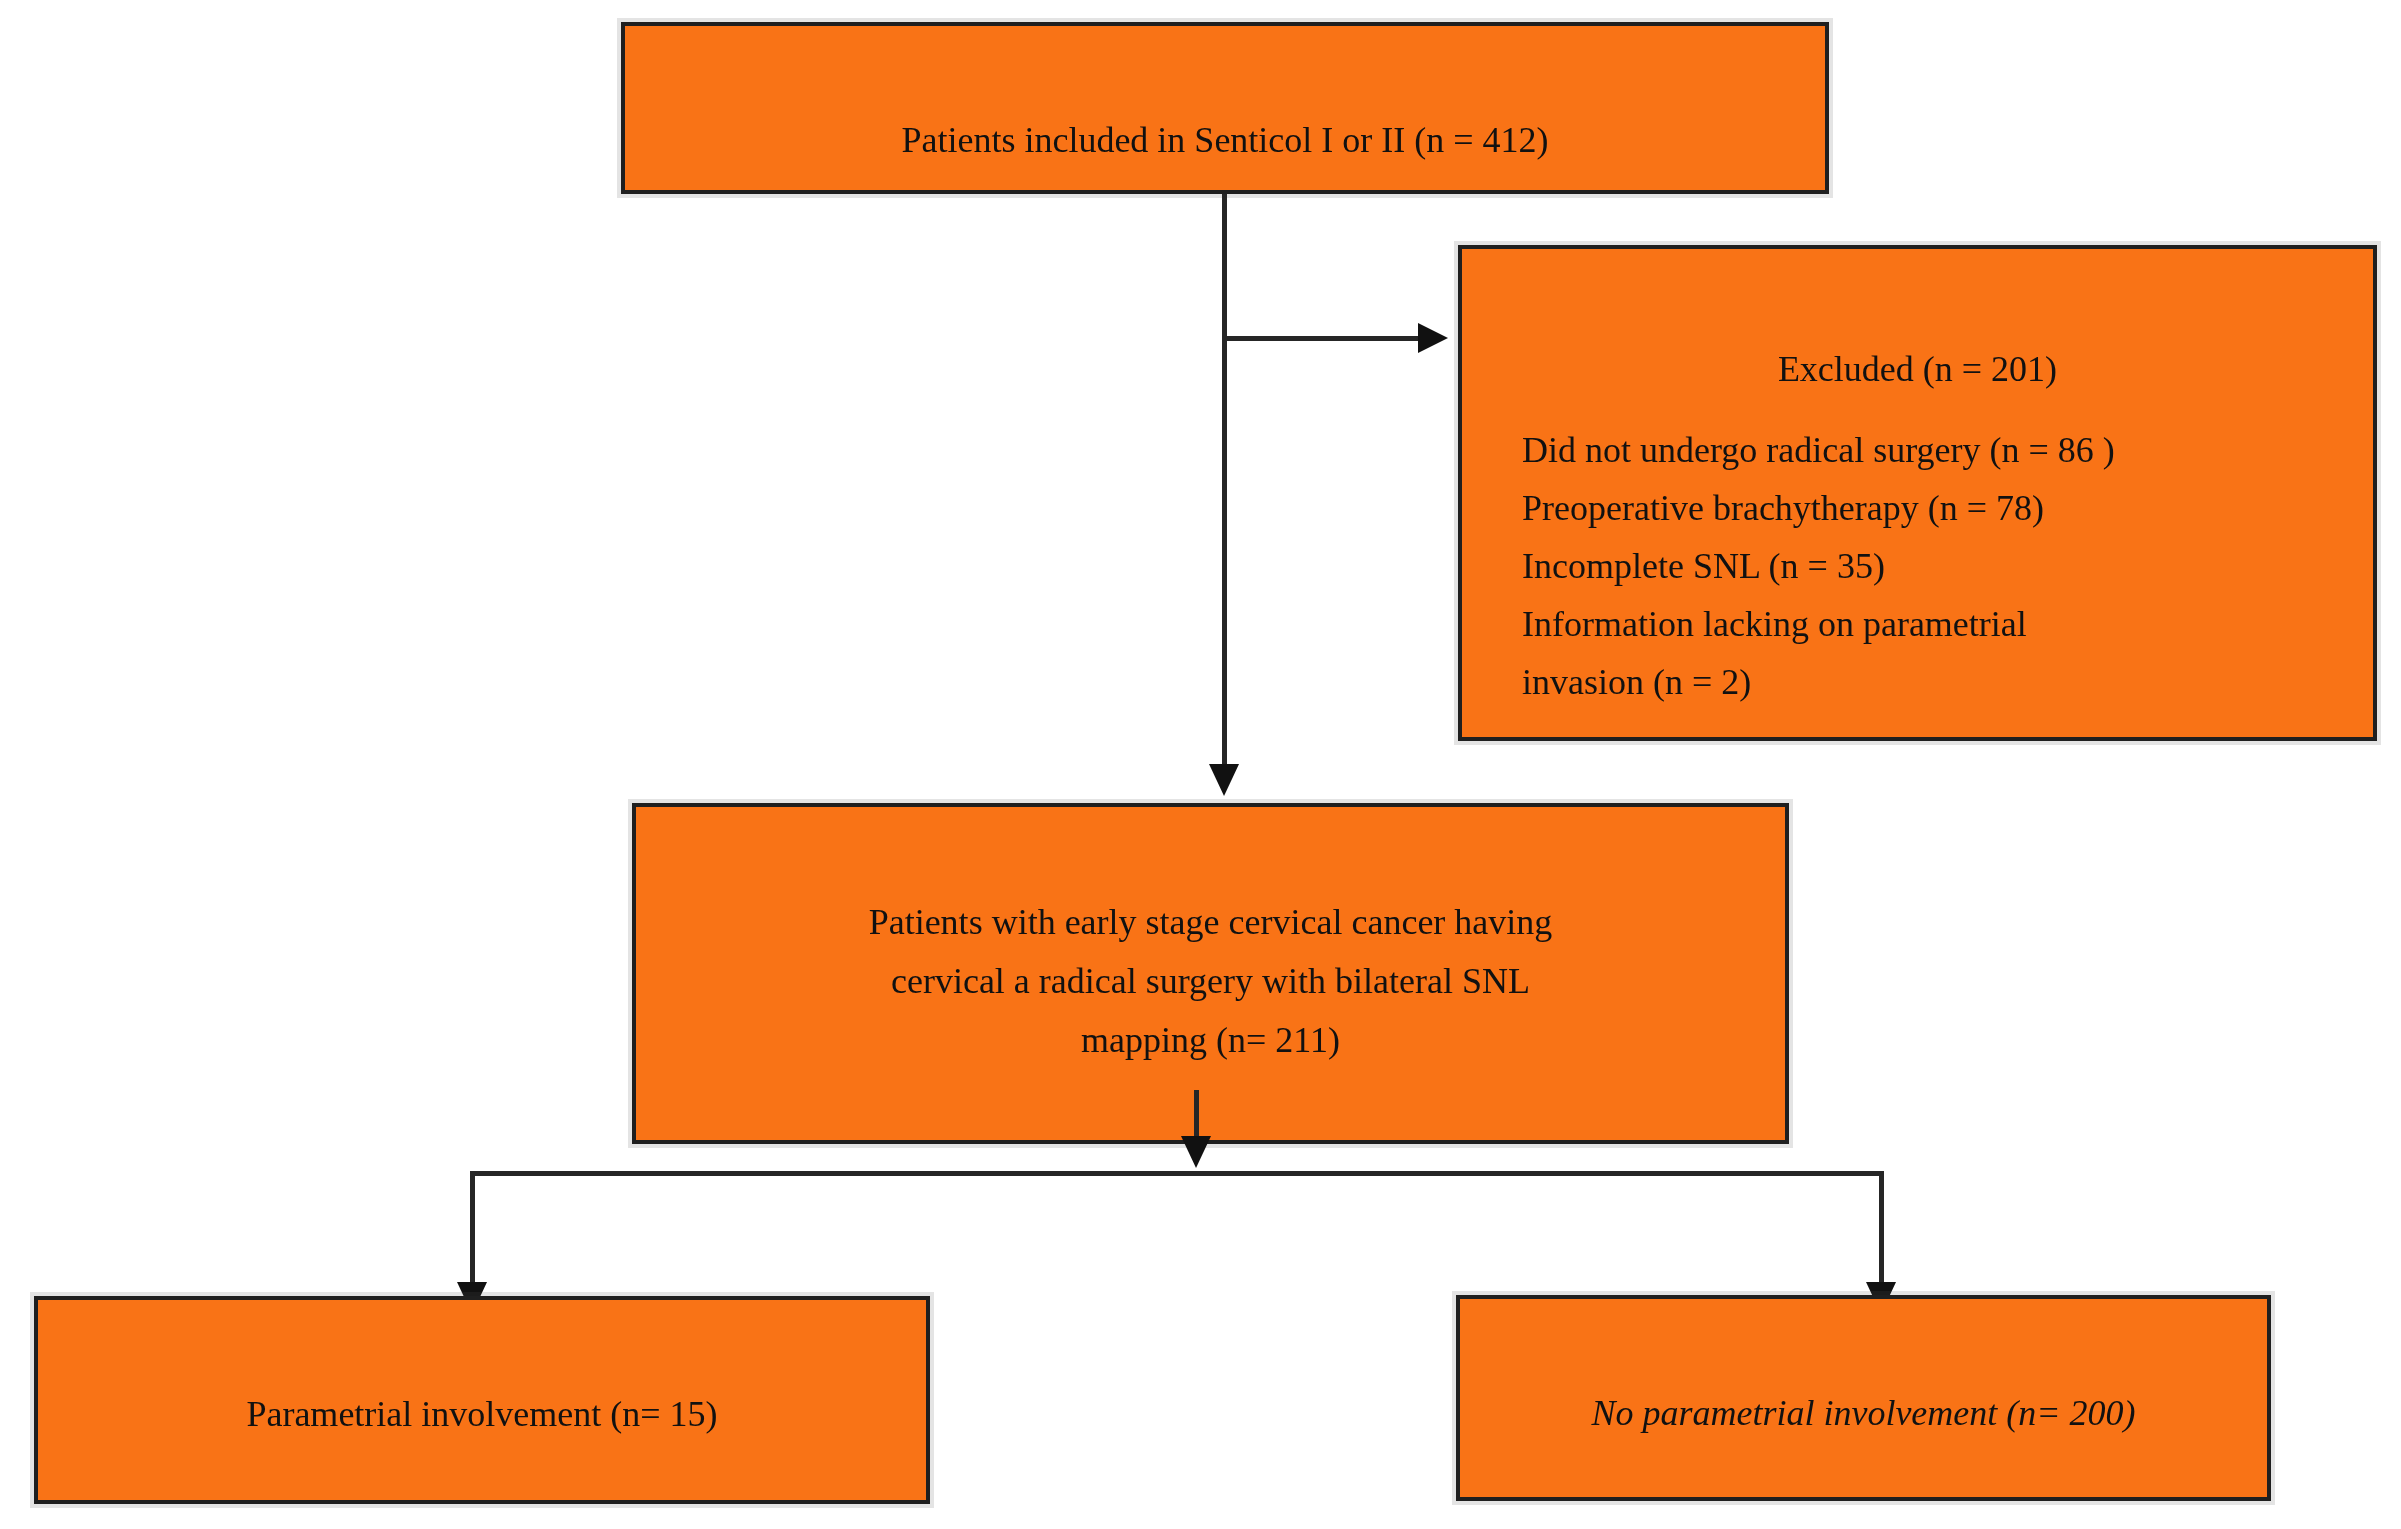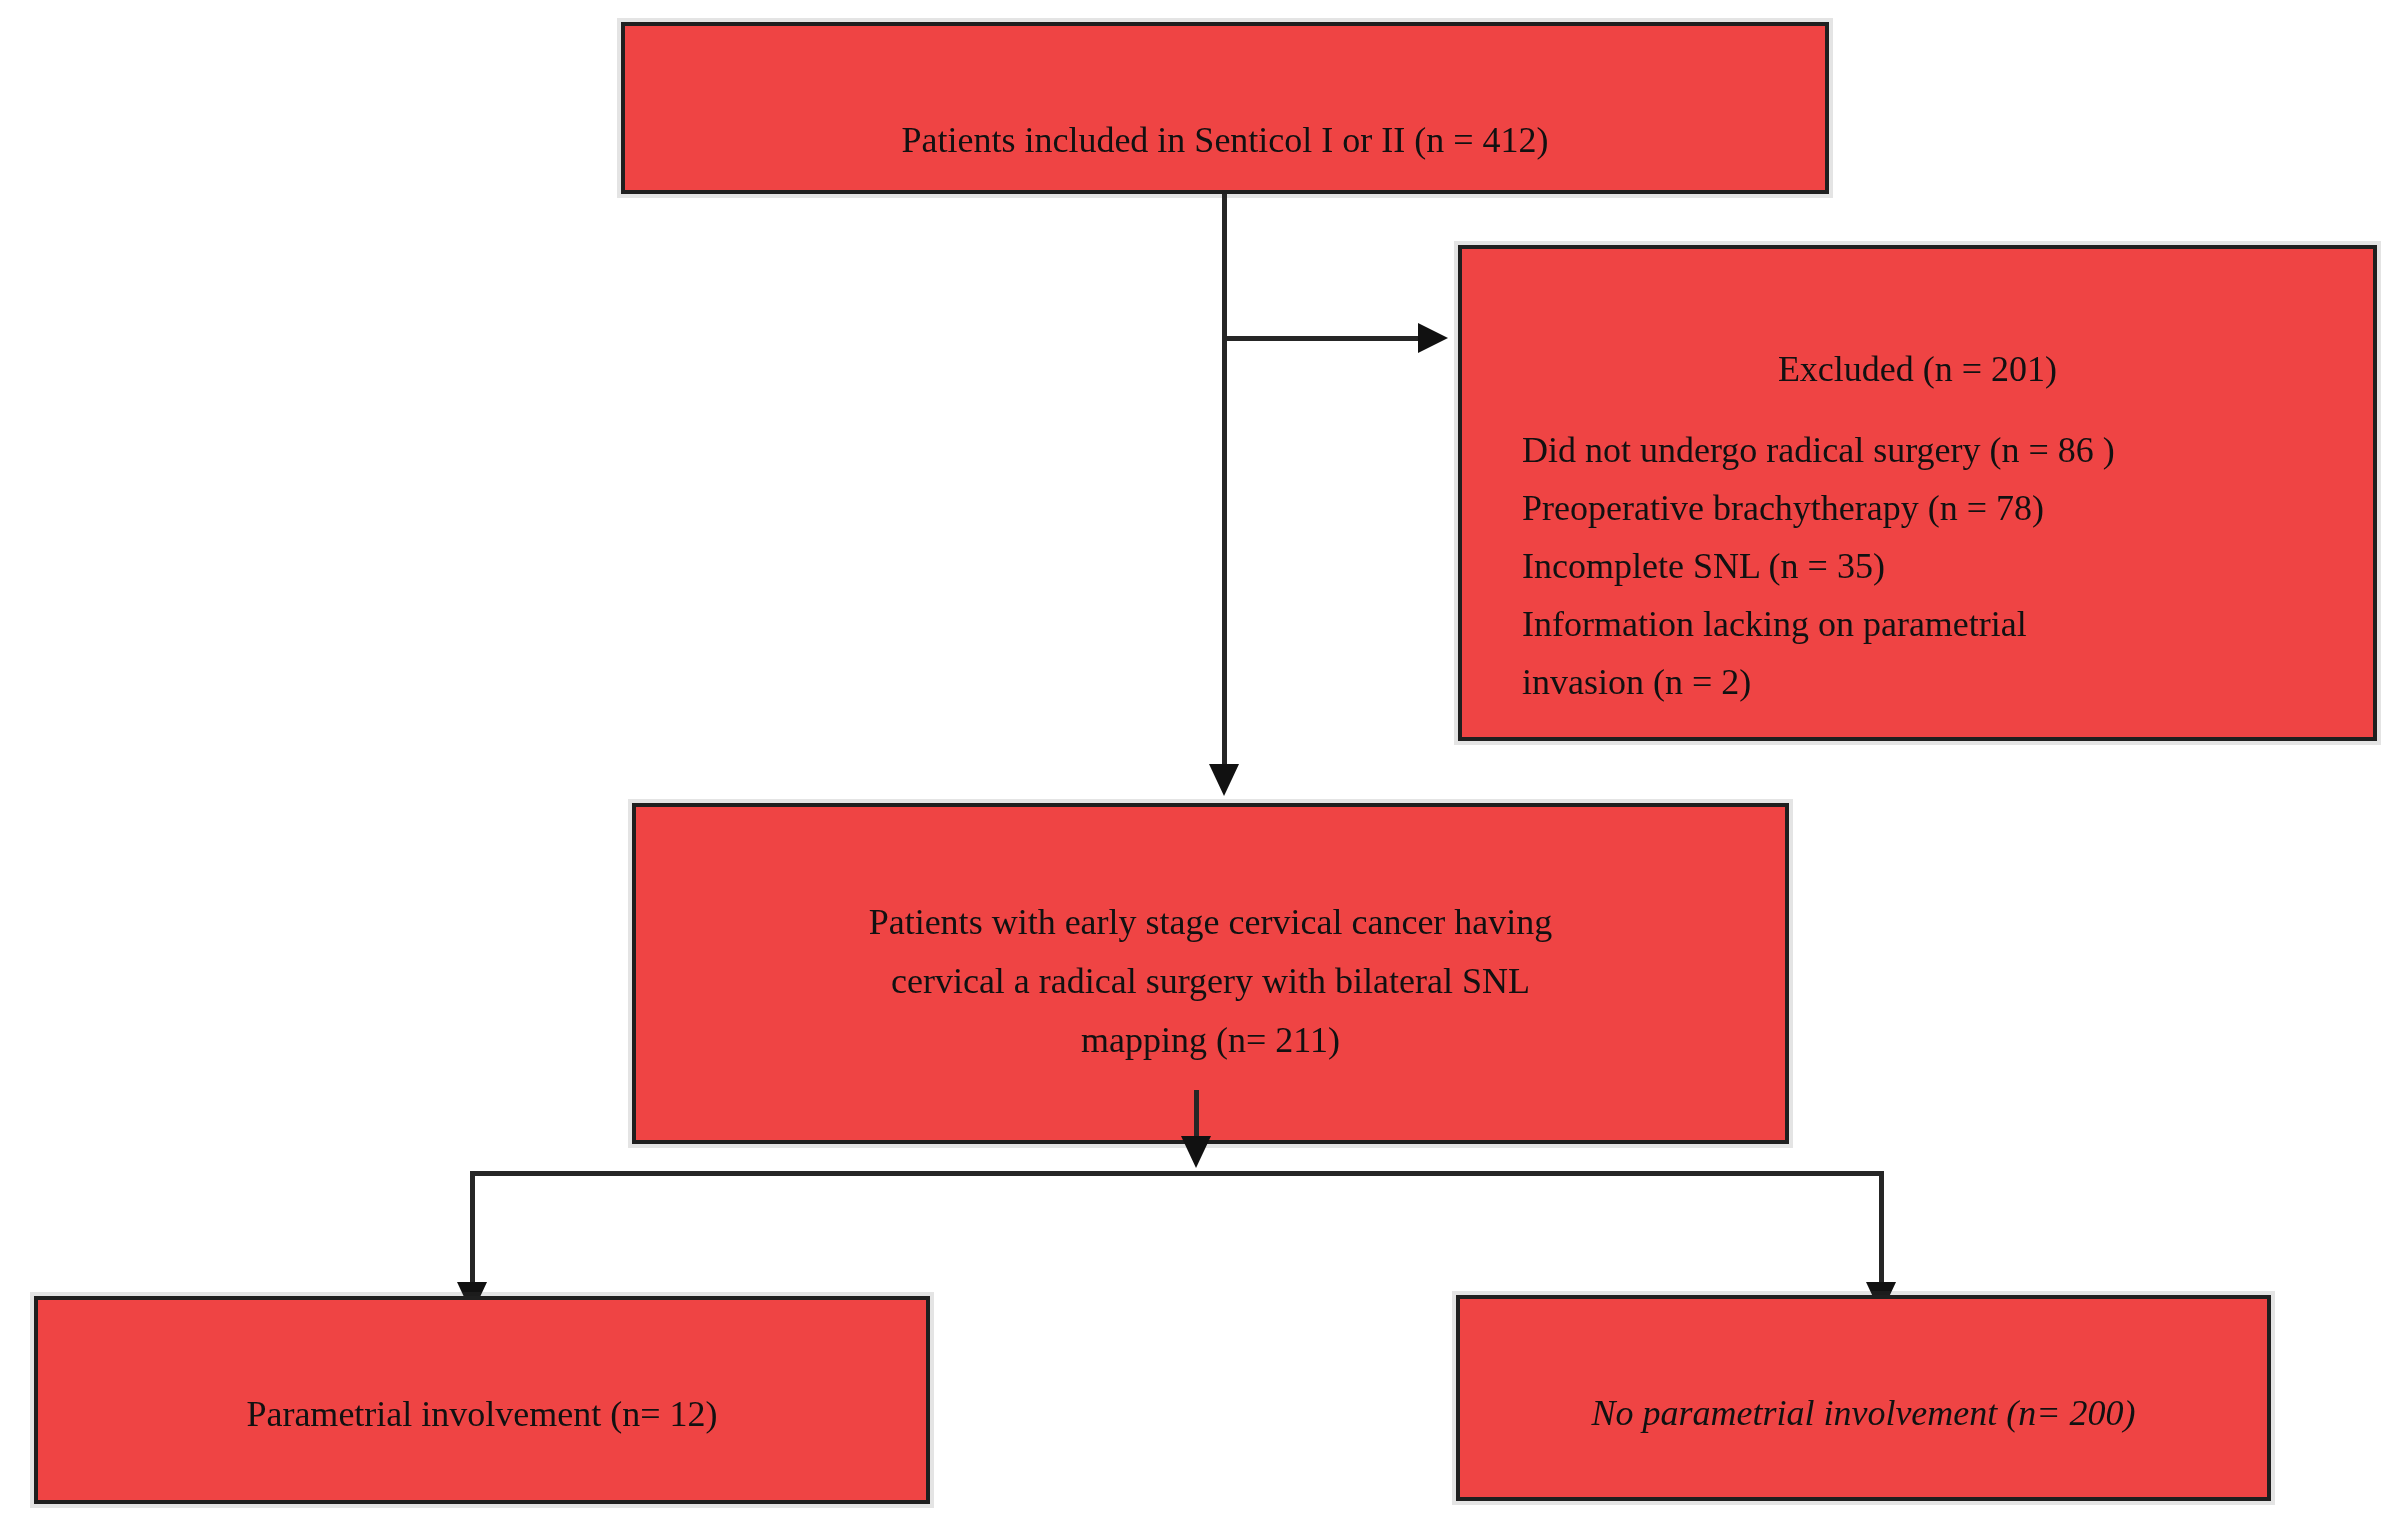--- a/index.html
+++ b/index.html
@@ -12,21 +12,21 @@
     width: 2401px;
     height: 1529px;
     background: #ffffff;
     font-family: "Liberation Serif", serif;
     color: #111111;
     overflow: hidden;
   }
   .box {
     position: absolute;
     box-sizing: border-box;
-    background: #ef4444;
+    background: #f97316;
     border: 4.7px solid #1f1f1f;
     box-shadow: 0 0 0 4px rgba(90, 90, 90, 0.16);
     font-size: 36px;
     line-height: 58px;
   }
   .box-included {
     left: 621px; top: 22px;
     width: 1208px; height: 172px;
     text-align: center;
     padding-top: 85px;
@@ -120,21 +120,21 @@
 
   <div class="line" style="left:472px; top:1171px; width:1409px; height:5.4px;"></div>
 
   <div class="line" style="left:470px; top:1171px; width:5.4px; height:114px;"></div>
   <div class="arrowhead-down" style="left:457px; top:1282px;"></div>
 
   <div class="line" style="left:1879px; top:1171px; width:5.4px; height:114px;"></div>
   <div class="arrowhead-down" style="left:1866px; top:1282px;"></div>
 
   <div class="box box-parametrial">
-    <span>Parametrial involvement (n= 12)</span>
+    <span>Parametrial involvement (n= 15)</span>
   </div>
 
   <div class="box box-no-parametrial">
     <span>No parametrial involvement (n= 200)</span>
   </div>
 
 </div>
 
 
 </body></html>

